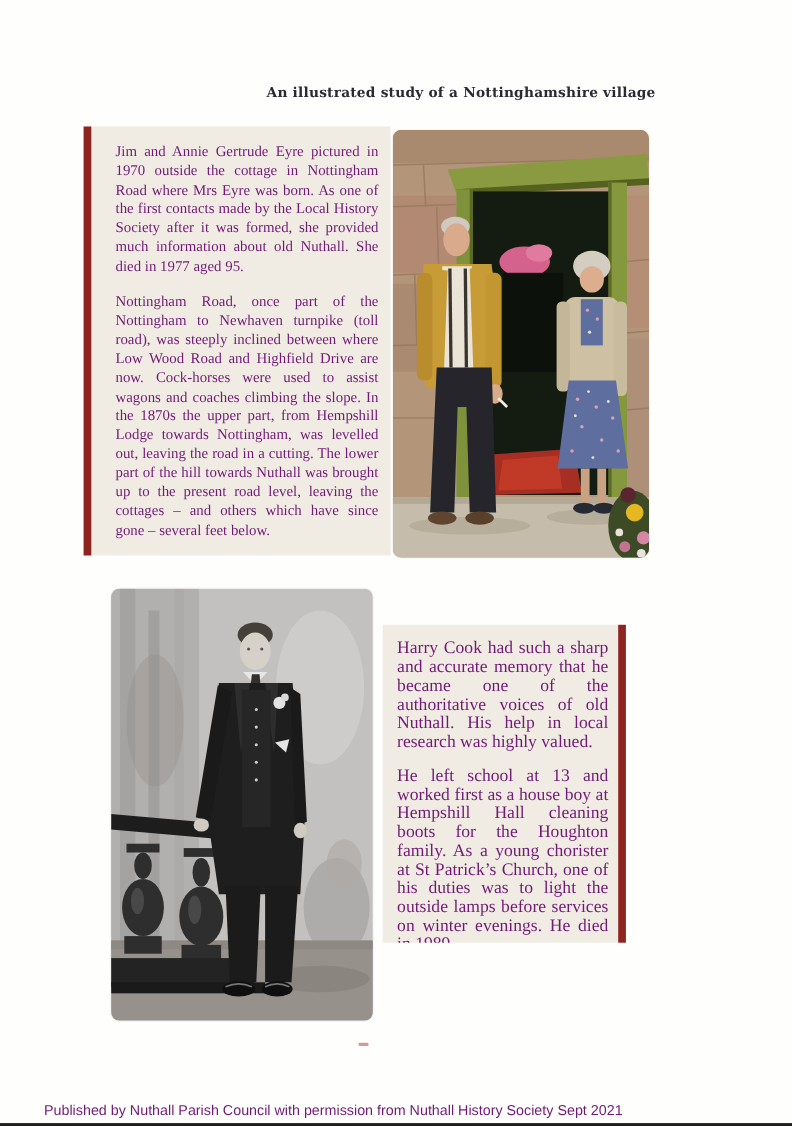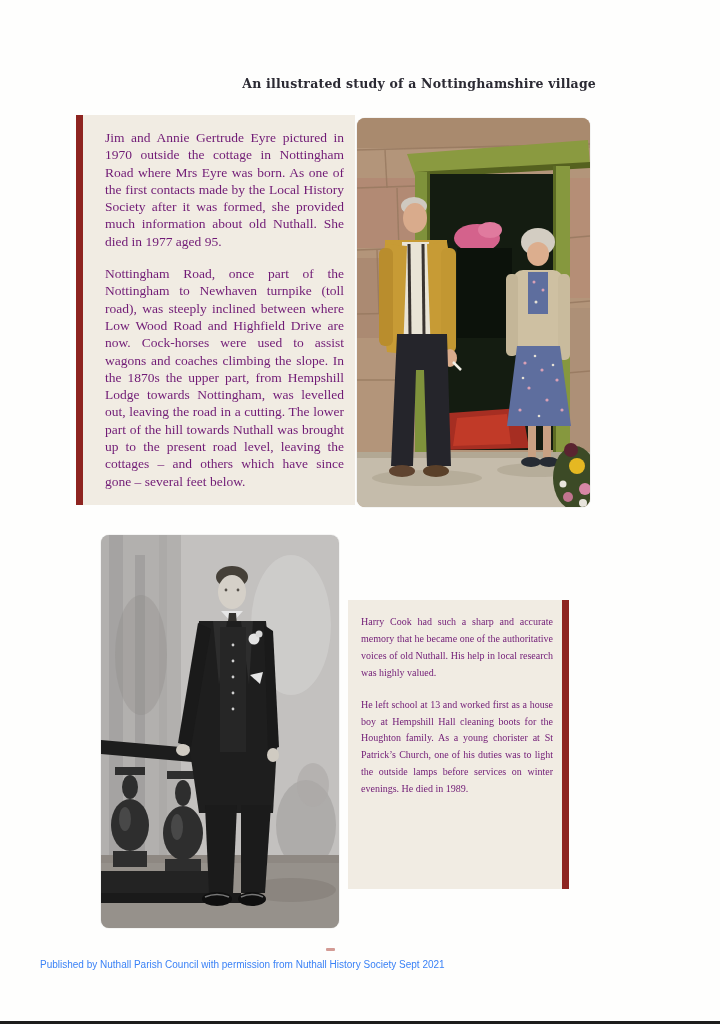--- a/index.html
+++ b/index.html
@@ -19,41 +19,41 @@
     color:#701a75;text-align:justify;overflow:hidden;
     font-size:13.5px;line-height:17.3px;
   }
   .text-block p{margin:0 0 15px 0;}
   .block-eyre{
     left:76px;top:115px;width:279px;height:390px;
     border-left:7px solid #8e2420;
     padding:14px 11px 0 22px;
   }
   .block-cook{
-    left:348px;top:600px;width:221px;height:289px;
+    left:348px;top:568px;width:221px;height:289px;
     border-right:7px solid #8e2420;
     padding:14px 9px 0 13px;
-    font-size:10px;line-height:16.9px;
+    font-size:16px;line-height:16.9px;
   }
 
   .photo{position:absolute;margin:0;border-radius:8px;overflow:hidden;
          box-shadow:0 0 0 1px rgba(0,0,0,0.04);}
   .photo-eyre{left:357px;top:118px;width:233px;height:389px;}
   .photo-cook{left:101px;top:535px;width:238px;height:393px;}
   .photo svg{display:block;}
 
   .scan-artifact{
     position:absolute;left:326px;top:948px;width:9px;height:3px;
     background:#c47a72;opacity:.75;border-radius:1px;
   }
 
   .footer-text{
-    position:absolute;left:40px;top:959px;
+    position:absolute;left:40px;top:1002px;
     font-family:"Liberation Sans", sans-serif;
-    font-size:10px;color:#3b82f6;white-space:nowrap;
+    font-size:13px;color:#701a75;white-space:nowrap;
   }
   .bottom-line{
     position:absolute;left:0;top:1021px;width:720px;height:3px;background:#1c1c1c;
   }
 </style>
 </head>
 <body>
 
 <div class="page">
 

